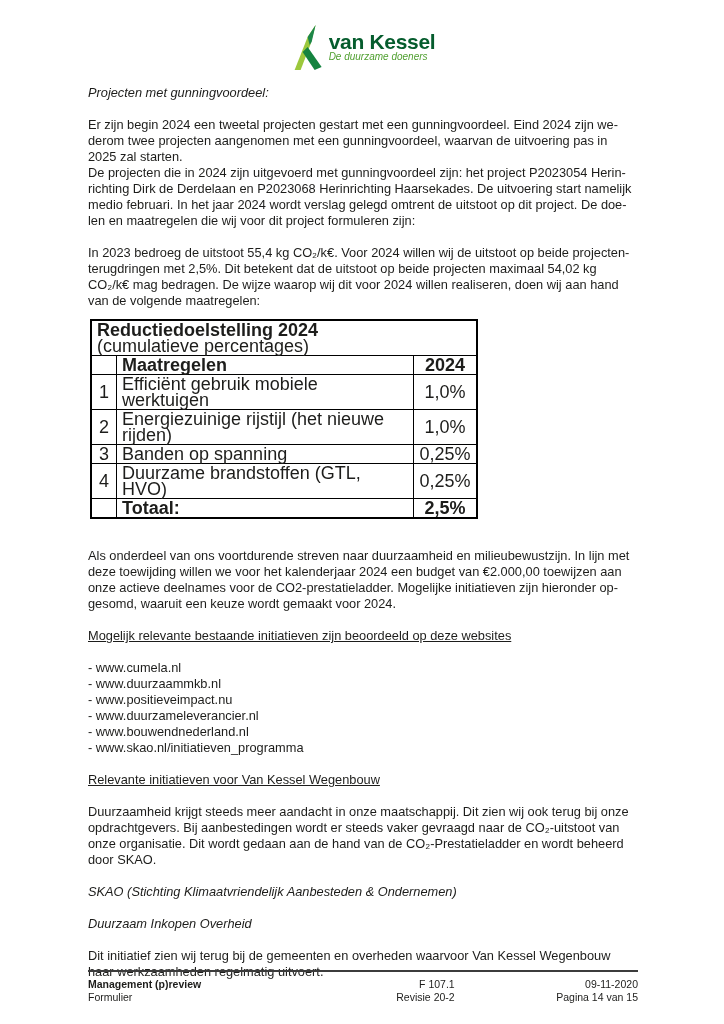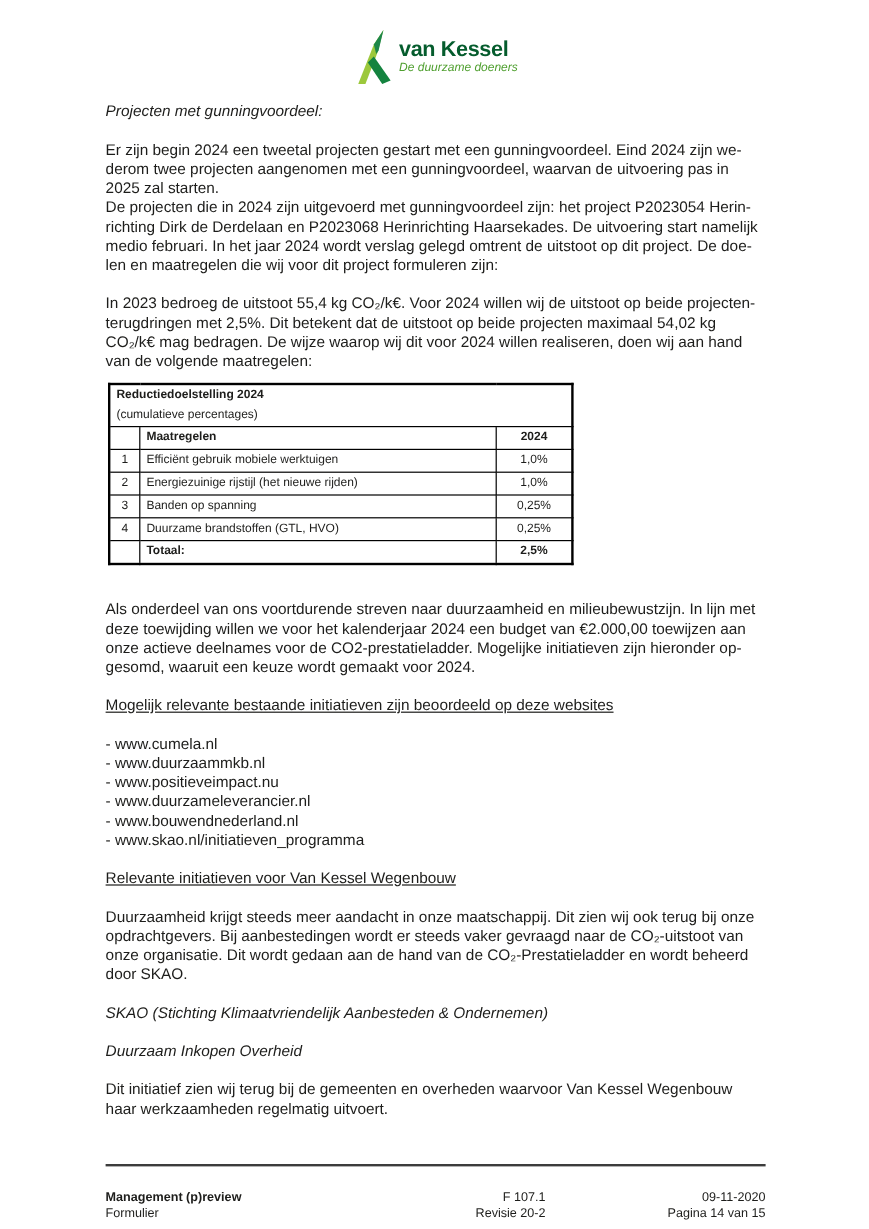--- a/index.html
+++ b/index.html
@@ -14,21 +14,21 @@
     overflow:hidden;
   }
   
   .logo{
     position:absolute;top:24px;left:50%;transform:translateX(-50%);
     display:flex;align-items:center;
   }
   .logo svg{display:block;}
   .logo-text{margin-left:2px;}
   .logo-brand{
-    font-size:18px;font-weight:bold;color:#055c2d;
+    font-size:21px;font-weight:bold;color:#055c2d;
     line-height:19px;letter-spacing:-0.3px;
   }
   .logo-tagline{
     font-size:10px;font-style:italic;color:#4f9f2f;line-height:12px;
   }
   
   .content{position:absolute;left:88px;top:85px;width:556px;}
   .pre{white-space:pre;}
   .block{margin:0 0 16px 0;}
   .italic{font-style:italic;}
@@ -37,35 +37,35 @@
   .no-gap{margin-bottom:0;}
   
   table.reduction{
     border-collapse:collapse;
     margin:10px 0 29px 2px;
     border:2px solid #000;
   }
   table.reduction td{
     border:1px solid #000;
     padding:1px 5px;
-    font-size:10px;line-height:16px;
+    font-size:18px;line-height:16px;
     background:#fff;
   }
   td.t-title{padding:1px 6px;}
   td.t-num{width:14px;text-align:center;padding:1px 2px;}
   td.t-label{width:286px;}
   td.t-year{width:52px;text-align:center;}
   
   .website-list{margin:0 0 16px 0;}
   .website-item{line-height:16px;}
   
   .footer{
     position:absolute;left:88px;top:970px;width:550px;
     border-top:2px solid #3c3c3c;
-    padding-top:20px;
+    padding-top:6px;
     display:flex;
     font-size:10.5px;line-height:12.5px;
   }
   .f-col{flex:1;}
   .f-center{text-align:right;}
   .f-right{text-align:right;}
 </style>
 </head>
 <body>
 

